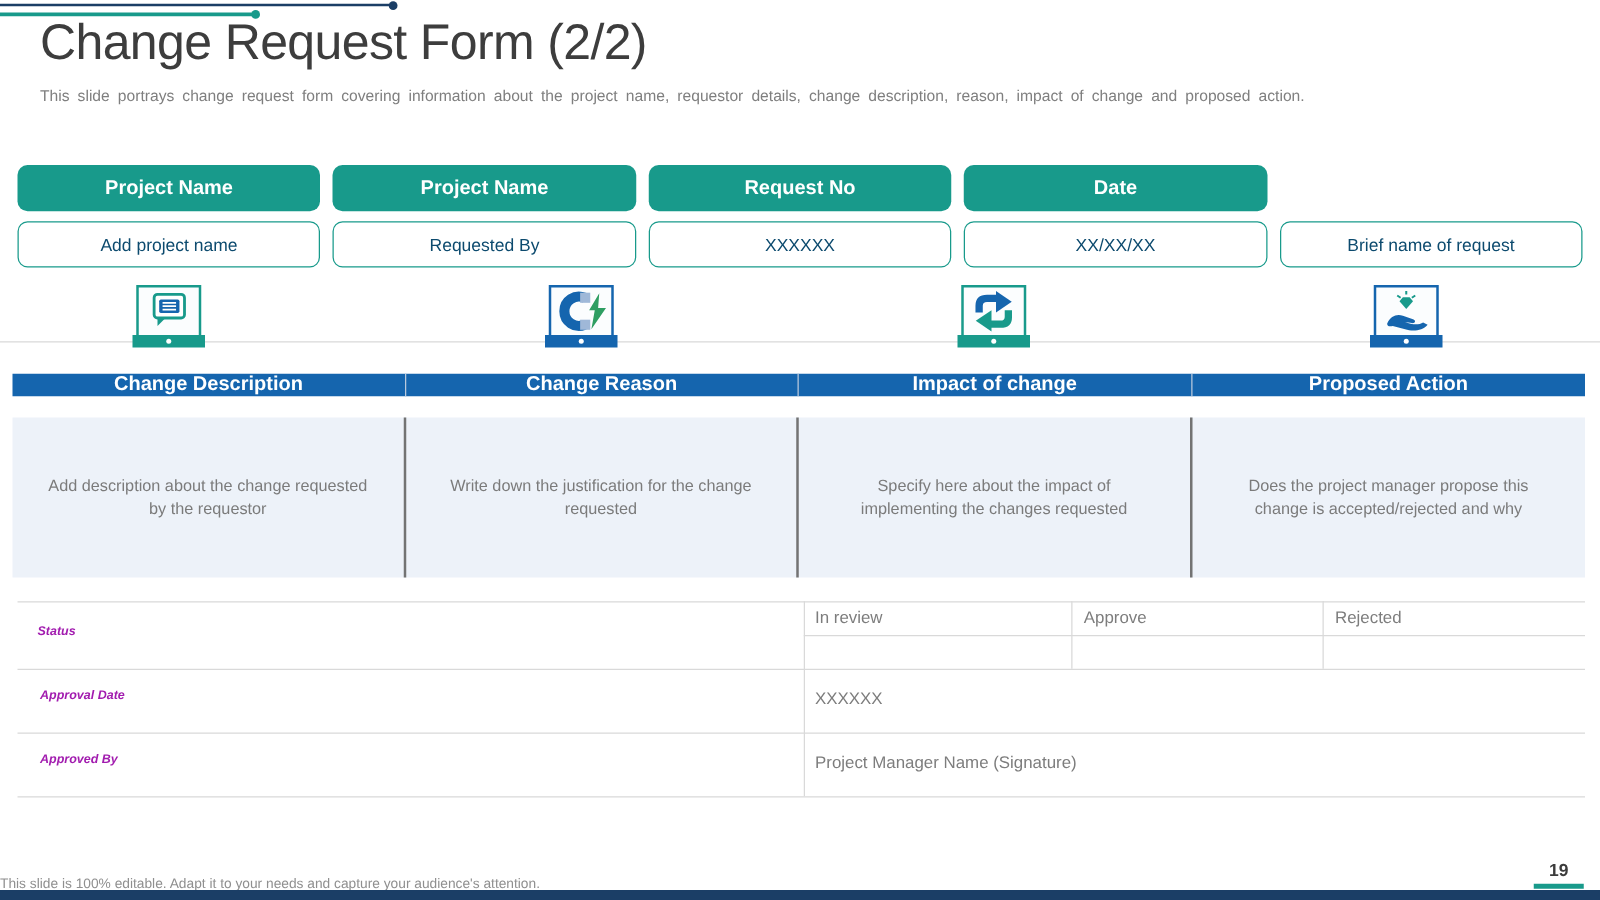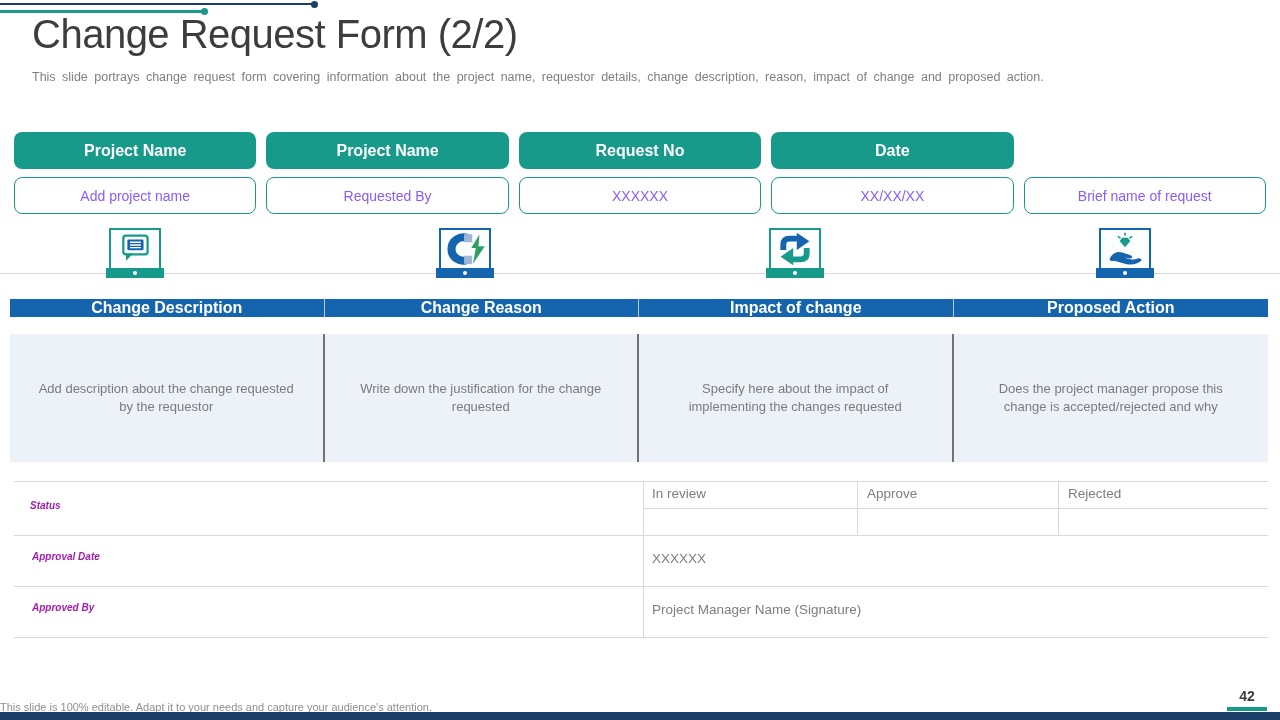--- a/index.html
+++ b/index.html
@@ -19,21 +19,21 @@
   .bottom-bar{position:absolute;left:0;top:712px;width:1280px;height:8px;background:var(--dark_navy);}
 
   .title{position:absolute;left:32px;top:12px;font-size:40px;font-weight:400;color:var(--text_dark);letter-spacing:-0.5px;}
   .subtitle{position:absolute;left:32px;top:70px;width:1020px;font-size:12.5px;color:var(--text_gray);word-spacing:3px;}
 
   
   .fields-headers,.fields-values{position:absolute;left:14px;width:1252px;display:grid;grid-template-columns:repeat(5,1fr);gap:10px;}
   .fields-headers{top:132px;}
   .fields-values{top:177px;}
   .field-header{height:37px;background:var(--teal);border-radius:8px;color:#fff;font-weight:bold;font-size:16px;display:flex;align-items:center;justify-content:center;}
-  .field-value{height:37px;background:#fff;border:1.5px solid var(--teal);border-radius:8px;color:#8b5cf6;font-size:14px;display:flex;align-items:center;justify-content:center;}
+  .field-value{height:37px;background:#fff;border:1.5px solid var(--teal);border-radius:8px;color:#0c4a6e;font-size:14px;display:flex;align-items:center;justify-content:center;}
 
   
   .icon-connector{position:absolute;left:0;top:273px;width:1280px;height:1px;background:var(--line_gray);}
   .icon-square{position:absolute;top:228px;width:52px;height:42px;background:#fbfdfe;border:2px solid var(--teal);display:flex;align-items:center;justify-content:center;z-index:2;}
   .icon-square.navy-b{border-color:var(--blue);}
   .icon-bar{position:absolute;top:268px;width:58px;height:10px;z-index:3;display:flex;align-items:center;justify-content:center;}
   .icon-bar.teal{background:var(--teal);}
   .icon-bar.navy{background:var(--blue);}
   .bar-dot{width:4px;height:4px;border-radius:50%;background:#fff;}
 
@@ -182,17 +182,17 @@
   <div class="st-empty c1"></div>
   <div class="st-empty c2"></div>
   <div class="st-empty c3"></div>
 
   <div class="st-label st-approval">Approval Date</div>
   <div class="st-val val-approval">XXXXXX</div>
   <div class="st-label st-approved">Approved By</div>
   <div class="st-val val-approved">Project Manager Name (Signature)</div>
 
   <div class="footer">This slide is 100% editable. Adapt it to your needs and capture your audience's attention.</div>
-  <div class="page-num">42</div>
+  <div class="page-num">19</div>
   <div class="page-underline"></div>
   <div class="bottom-bar"></div>
 
 </div>
 
 </body></html>

